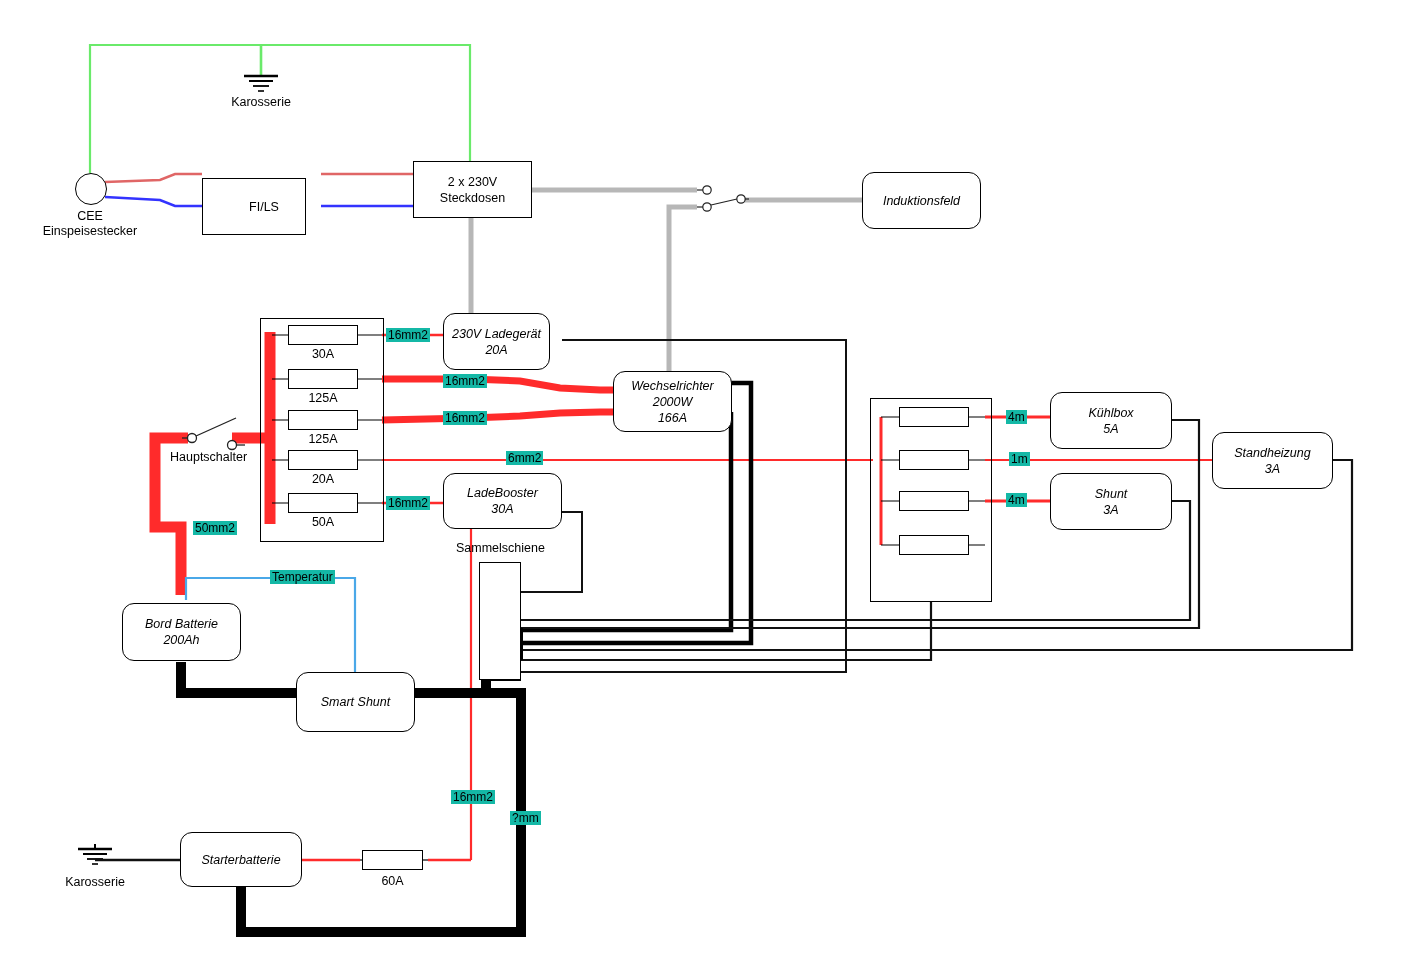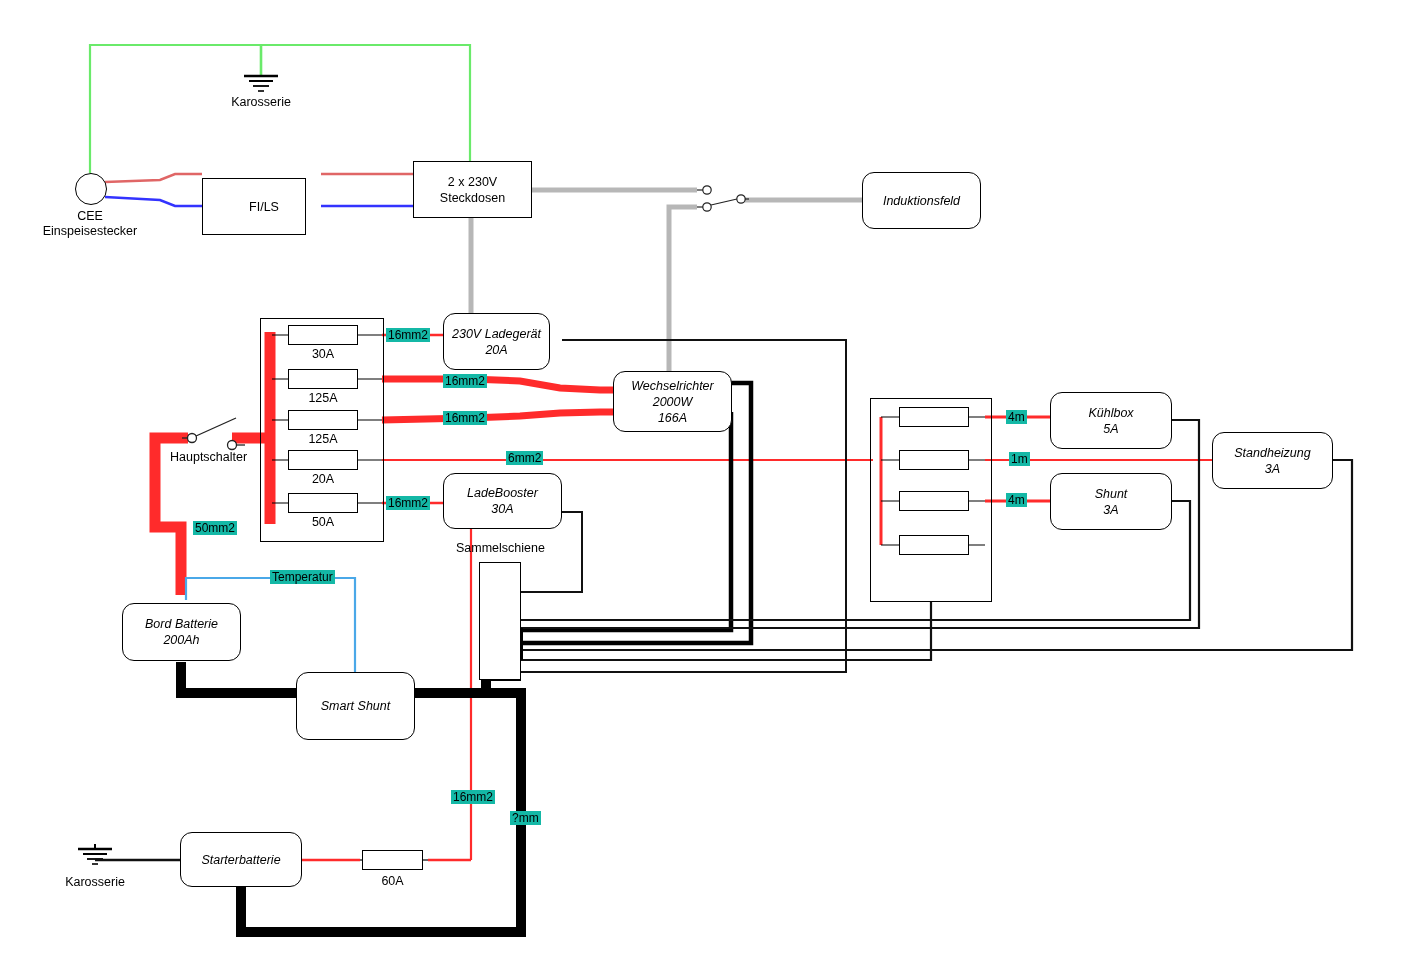--- a/index.html
+++ b/index.html
@@ -231,21 +231,21 @@
   <div class="node round" style="left:443px;top:473px;width:119px;height:56px;">
     <span>LadeBooster
 30A</span>
   </div>
 
   <div class="node round" style="left:122px;top:603px;width:119px;height:58px;">
     <span>Bord Batterie
 200Ah</span>
   </div>
 
-  <div class="node round" style="left:296px;top:672px;width:119px;height:68px;">
+  <div class="node round" style="left:296px;top:672px;width:119px;height:60px;">
     <span>Smart Shunt</span>
   </div>
 
   <div class="node round" style="left:180px;top:832px;width:122px;height:55px;align-items:center;">
     <span>Starterbatterie</span>
   </div>
 
   <div class="node round" style="left:1050px;top:392px;width:122px;height:57px;">
     <span>Kühlbox
 5A</span>

